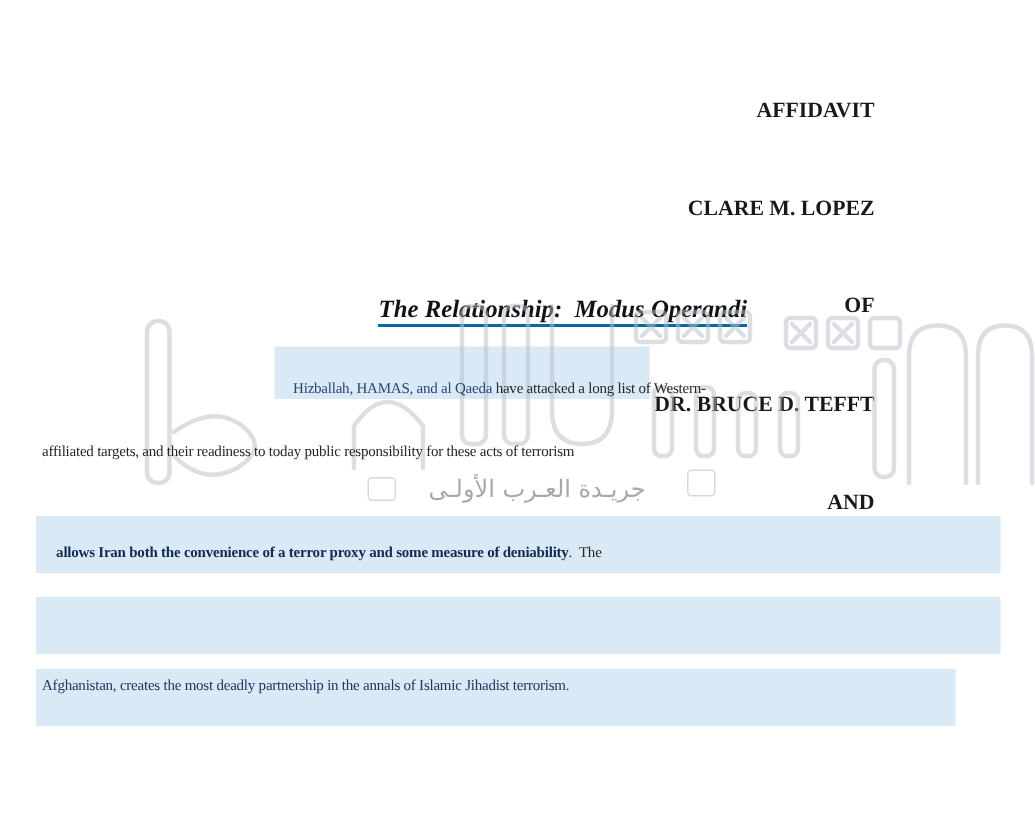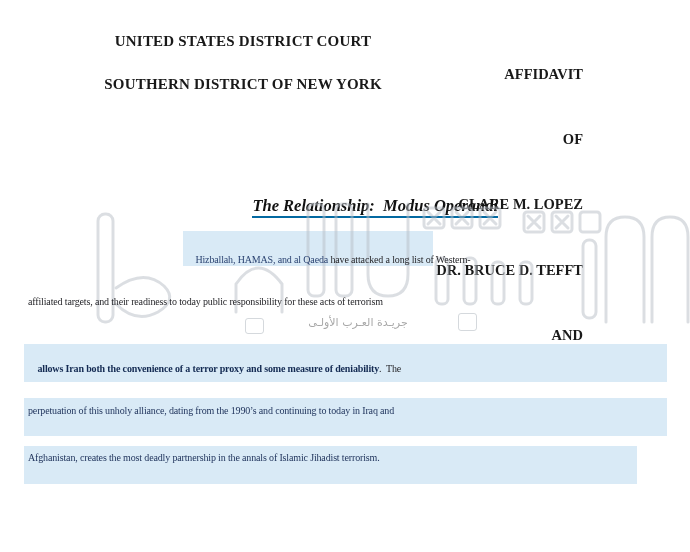--- a/index.html
+++ b/index.html
@@ -35,38 +35,36 @@
   
   .bodyline{
     z-index:3;font-size:10px;letter-spacing:-0.15px;color:#26262a;
   }
   .navy{color:#2c4472;}
   .boldnavy{font-weight:bold;color:#132a52;}
   .slate{color:#22365e;}
   .wm-smalltext{
     position:absolute;z-index:2;left:258px;top:316px;width:200px;
     text-align:center;direction:rtl;
-    font-family:"DejaVu Sans",sans-serif;font-size:11px;color:#9a9a9a;opacity:.85;
+    font-family:"DejaVu Sans",sans-serif;font-size:16px;color:#9a9a9a;opacity:.85;
   }
   .wm-box{
     position:absolute;z-index:2;border:1.5px solid #b9bfc7;border-radius:3px;opacity:.6;
   }
 </style>
 </head>
 <body>
 
 <div class="page">
 
-  <div class="abs court" style="top:33px;">UNITED STATES DISTRICT COURT</div>
-  <div class="abs court" style="top:76px;">SOUTHERN DISTRICT OF NEW YORK</div>
 
   <div class="abs affidavit">
     <div>AFFIDAVIT</div>
+    <div>CLARE M. LOPEZ</div>
     <div>OF</div>
-    <div>CLARE M. LOPEZ</div>
     <div>DR. BRUCE D. TEFFT</div>
     <div>AND</div>
   </div>
 
   <div class="abs doc-title">
     <span>The Relationship:  Modus Operandi</span>
   </div>
 
   <div class="band" style="left:183px;top:231px;width:250px;height:35px;"></div>
   <div class="band" style="left:24px;top:344px;width:643px;height:38px;"></div>
@@ -109,17 +107,16 @@
   <div class="abs bodyline" style="left:186px;top:243px;">
     <span class="navy">Hizballah, HAMAS, and al Qaeda</span><span> have attacked a long list of Western-</span>
   </div>
 
   <div class="abs bodyline" style="left:28px;top:296px;">affiliated targets, and their readiness to today public responsibility for these acts of terrorism</div>
 
   <div class="abs bodyline" style="left:28px;top:352px;text-align:right;">
     <span class="boldnavy">allows Iran both the convenience of a terror proxy and some measure of deniability</span><span>.  The</span>
   </div>
 
-  <div class="abs bodyline slate" style="left:28px;top:405px;">perpetuation of this unholy alliance, dating from the 1990’s and continuing to today in Iraq and</div>
 
   <div class="abs bodyline slate" style="left:28px;top:452px;">Afghanistan, creates the most deadly partnership in the annals of Islamic Jihadist terrorism.</div>
 
 </div>
 
 </body></html>

